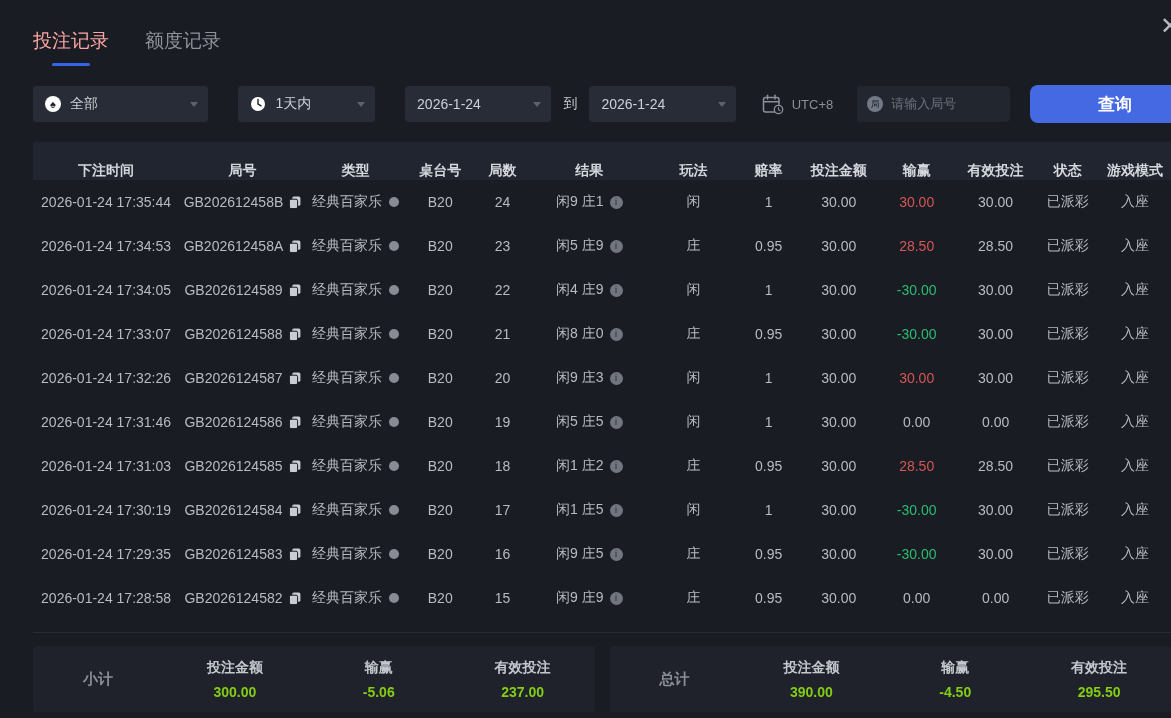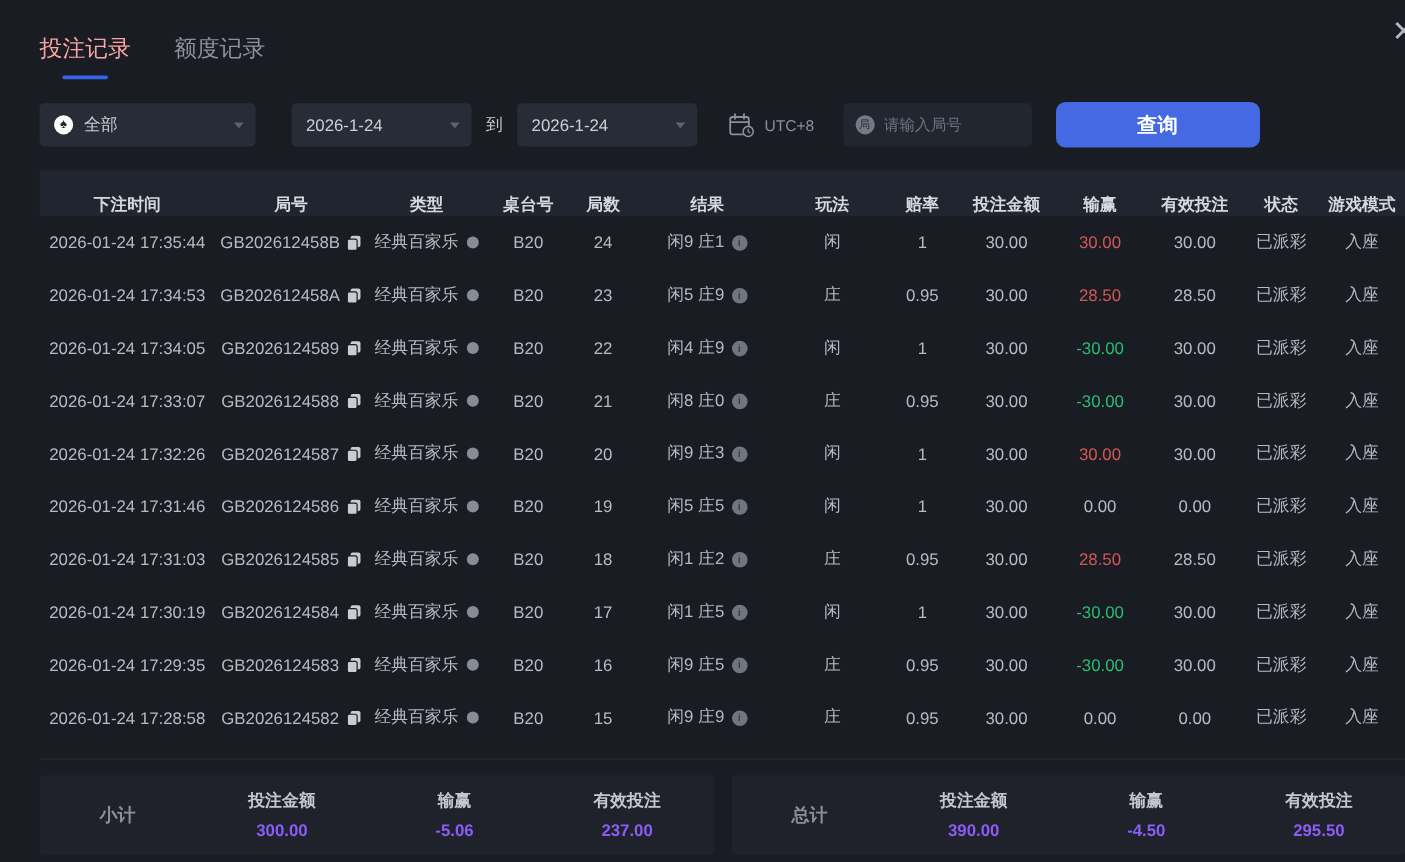--- a/index.html
+++ b/index.html
@@ -53,21 +53,21 @@
   .type-badge { width:10px; height:10px; border-radius:50%; background:#868b95; margin-left:7px; flex:none; }
   .info-icon { width:13px; height:13px; border-radius:50%; background:#70757f; color:#1f222a; font-size:9px; line-height:13px; text-align:center; margin-left:6px; flex:none; cursor:pointer; }
 
   
   .divider { position:absolute; top:632px; left:33px; right:0; height:1px; background:#272b34; }
   .summaries { position:absolute; top:646px; left:33px; right:0; display:flex; gap:15px; height:66px;font-weight:bold; }
   .summary { flex:1; background:#1f222a; border-radius:3px; display:flex; align-items:center; }
   .sum-label { width:130px; text-align:center; color:#8a8f99; font-size:15px; }
   .stat { flex:1; text-align:center; }
   .stat-label { font-size:14px; color:#c3c7ce; margin-bottom:7px; }
-  .stat-value { font-size:14px; color:#8b5cf6; }
+  .stat-value { font-size:14px; color:#84cc16; }
 </style>
 </head>
 <body>
 
 <div class="app">
 
   <span class="close-x">✕</span>
 
   <div class="tabs">
     <div class="tab active">
@@ -76,20 +76,30 @@
     </div>
     <div class="tab">
       <span>额度记录</span>
     </div>
   </div>
 
   <div class="filters">
     <div class="ctrl sel-game">
       <span class="round-icon-white">♠</span>
       <span>全部</span>
+      <span class="caret"></span>
+    </div>
+    <div class="ctrl sel-time">
+      <span class="clock-svg">
+        <svg width="16" height="16" viewBox="0 0 16 16">
+            <circle cx="8" cy="8" r="7" fill="#ffffff"></circle>
+            <path d="M8 3.6 V8 L11 9.8" stroke="#272c37" stroke-width="1.5" fill="none" stroke-linecap="round"></path>
+          </svg>
+      </span>
+      <span>1天内</span>
       <span class="caret"></span>
     </div>
     <div class="ctrl sel-date">
       <span>2026-1-24</span>
       <span class="caret"></span>
     </div>
     <span class="to-label">到</span>
     <div class="ctrl sel-date">
       <span>2026-1-24</span>
       <span class="caret"></span>

